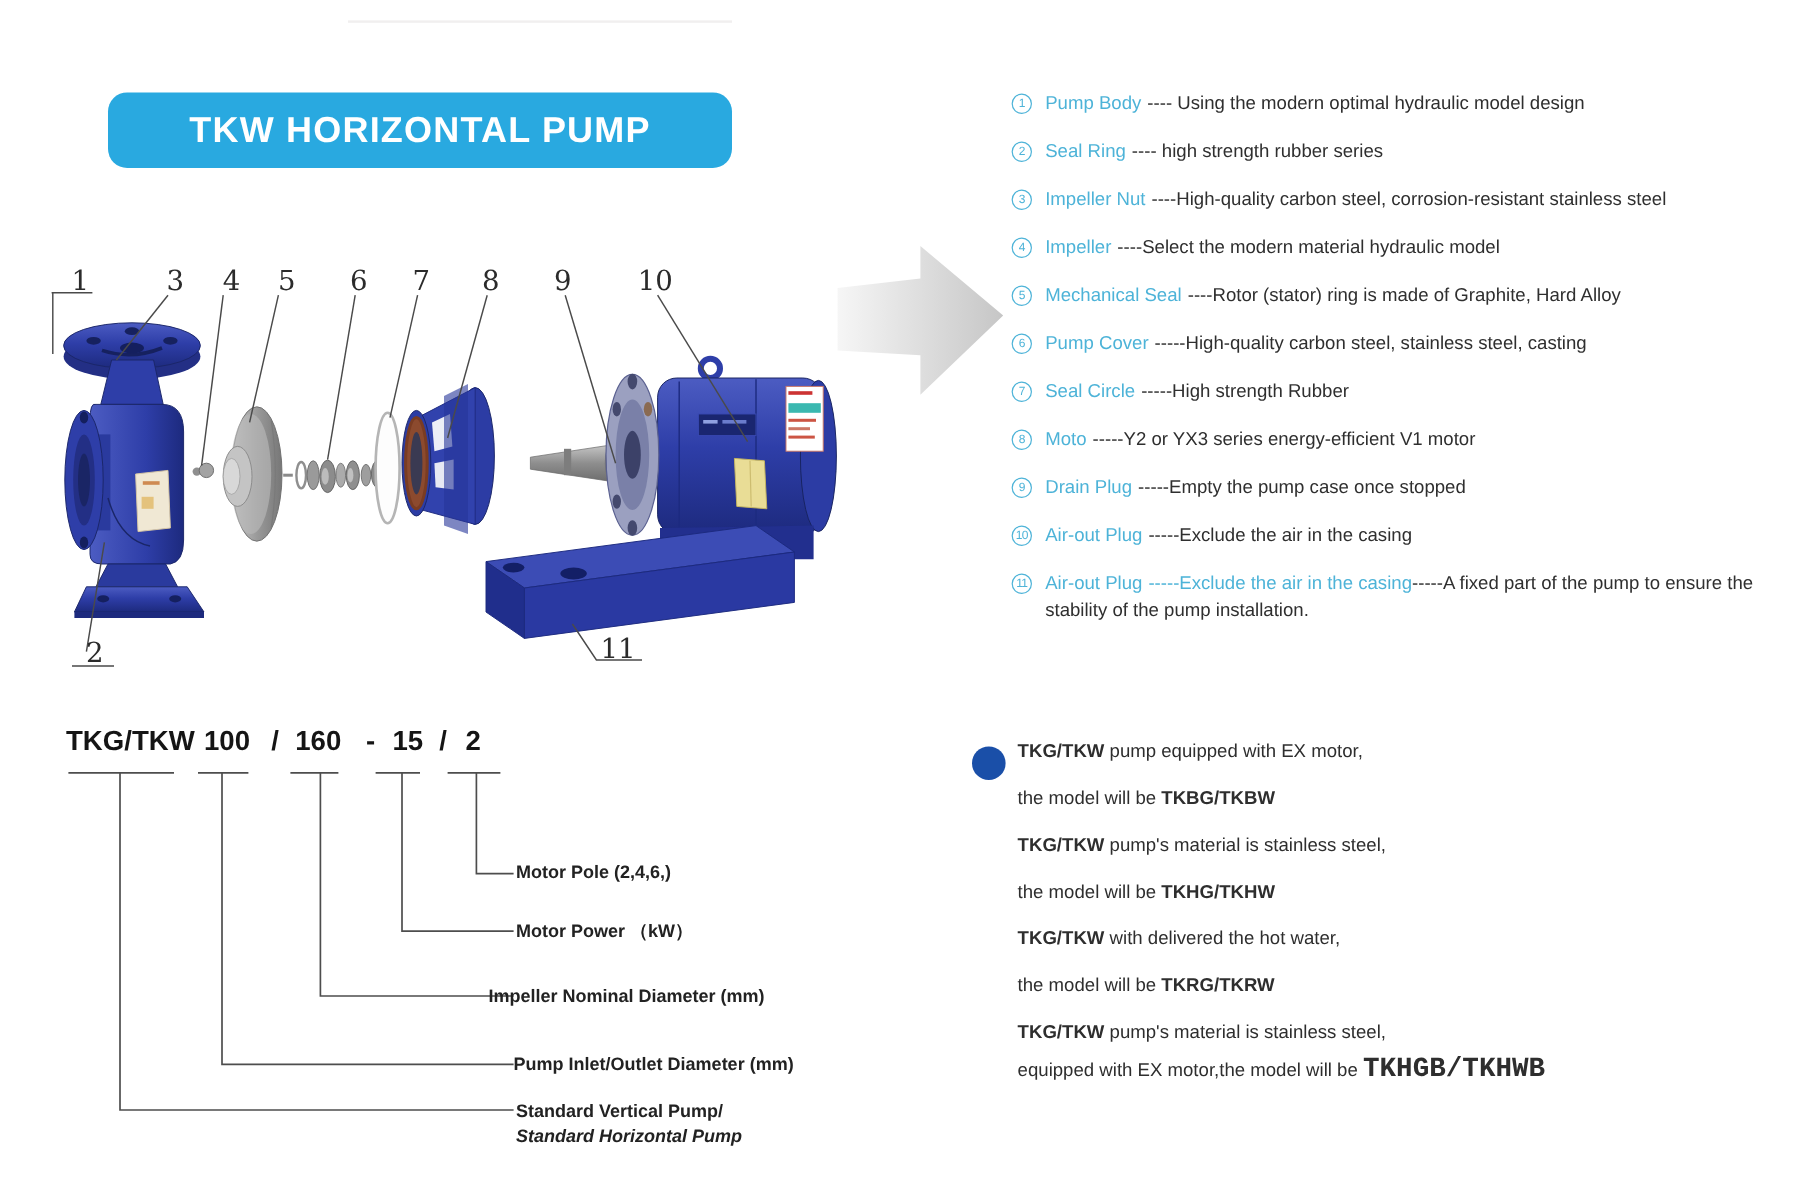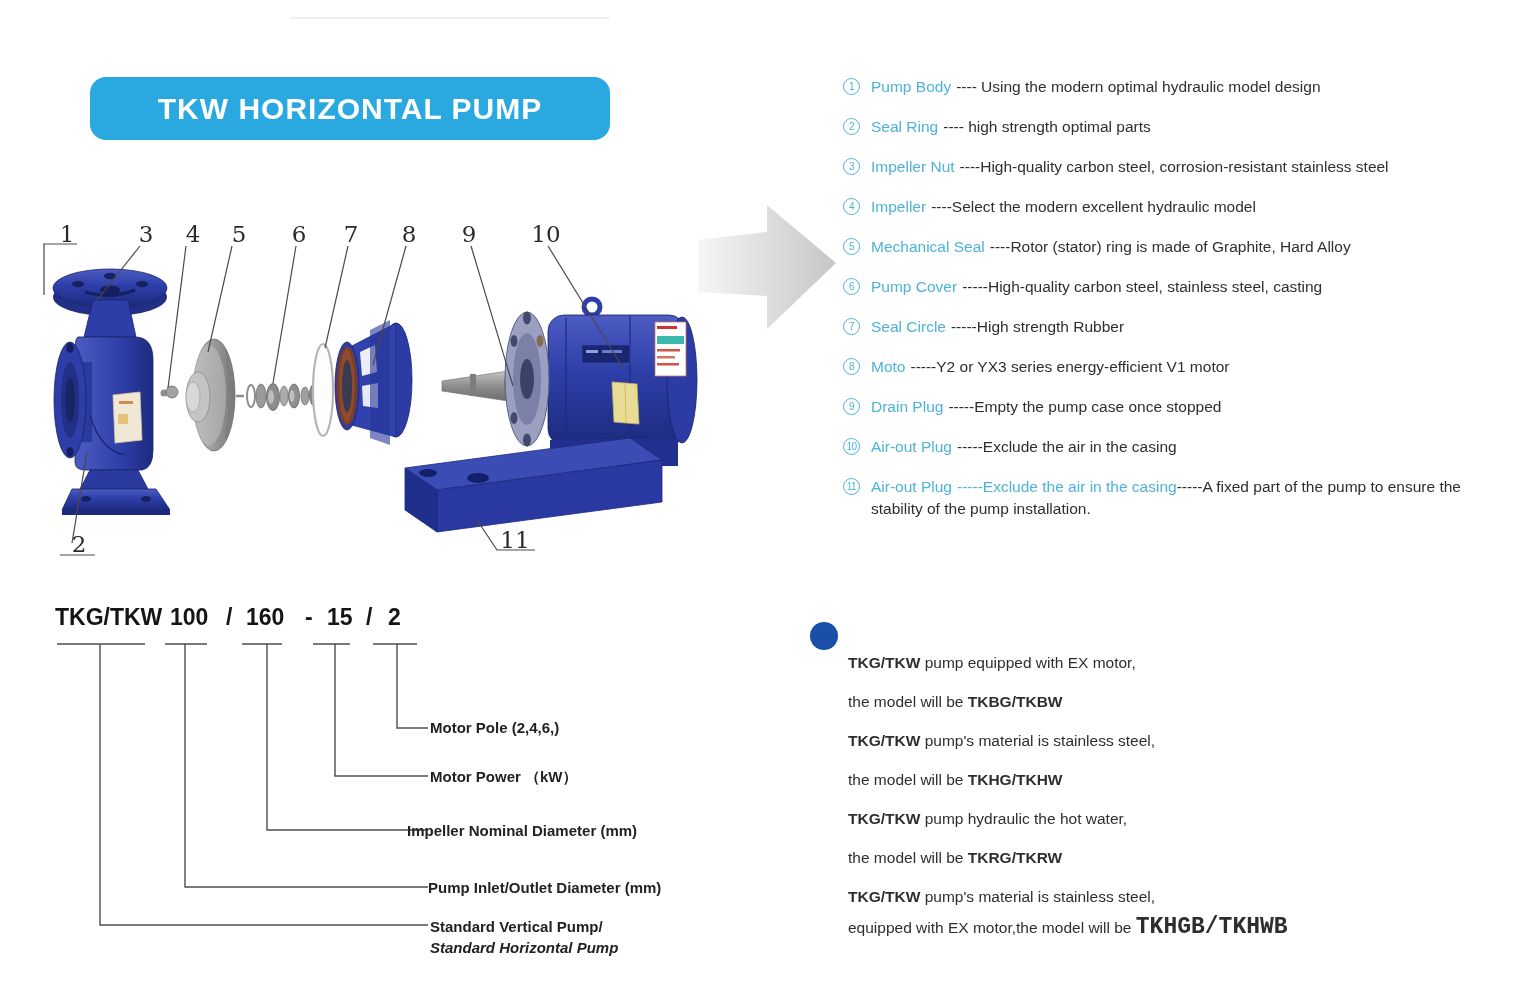--- a/index.html
+++ b/index.html
@@ -40,21 +40,21 @@
   .pdesc { color:#2f2f2f; }
 
   
   .model-seg { position:absolute; font-size:23px; font-weight:bold; color:#151515; }
   #bracket-svg { position:absolute; left:40px; top:635px; }
   .bracket { stroke:#4d4d4d; stroke-width:1.4; fill:none; }
   .model-label { position:absolute; font-size:15px; font-weight:bold; color:#222; line-height:19px; }
 
   
   .bullet-dot { position:absolute; left:810px; top:622px; width:28px; height:28px; border-radius:50%; background:#1a4fa8; }
-  .notes { position:absolute; left:848px; top:652px; width:600px; font-size:15.5px; color:#2e2e2e; }
+  .notes { position:absolute; left:848px; top:616px; width:600px; font-size:15.5px; color:#2e2e2e; }
   .note-pair { margin-bottom:17px; }
   .note-line1 { line-height:22px; margin-bottom:17px; }
   .note-line2 { line-height:22px; }
   .note-brand { font-weight:bold; }
   .model-code { font-weight:bold; }
   .note-pair.tight .note-line1 { margin-bottom:8px; }
   .note-pair.tight .model-code { font-size:23px;font-family:Liberation Mono, monospace; }
 </style>
 </head>
 <body>
@@ -230,29 +230,29 @@
     </g>
   </svg>
 
   <div class="parts-list">
     <div class="part-row">
       <span class="pnum">1</span>
       <span class="ptext"><span class="pname">Pump Body</span><span class="pblue"></span><span class="pdesc">---- Using the modern optimal hydraulic model design</span></span>
     </div>
     <div class="part-row">
       <span class="pnum">2</span>
-      <span class="ptext"><span class="pname">Seal Ring</span><span class="pblue"></span><span class="pdesc">---- high strength optimal parts</span></span>
+      <span class="ptext"><span class="pname">Seal Ring</span><span class="pblue"></span><span class="pdesc">---- high strength rubber series</span></span>
     </div>
     <div class="part-row">
       <span class="pnum">3</span>
       <span class="ptext"><span class="pname">Impeller Nut</span><span class="pblue"></span><span class="pdesc">----High-quality carbon steel, corrosion-resistant stainless steel</span></span>
     </div>
     <div class="part-row">
       <span class="pnum">4</span>
-      <span class="ptext"><span class="pname">Impeller</span><span class="pblue"></span><span class="pdesc">----Select the modern excellent hydraulic model</span></span>
+      <span class="ptext"><span class="pname">Impeller</span><span class="pblue"></span><span class="pdesc">----Select the modern material hydraulic model</span></span>
     </div>
     <div class="part-row">
       <span class="pnum">5</span>
       <span class="ptext"><span class="pname">Mechanical Seal</span><span class="pblue"></span><span class="pdesc">----Rotor (stator) ring is made of Graphite, Hard Alloy</span></span>
     </div>
     <div class="part-row">
       <span class="pnum">6</span>
       <span class="ptext"><span class="pname">Pump Cover</span><span class="pblue"></span><span class="pdesc">-----High-quality carbon steel, stainless steel, casting</span></span>
     </div>
     <div class="part-row">
@@ -307,21 +307,21 @@
   <div class="notes">
     <div class="note-pair">
       <div class="note-line1"><span class="note-brand">TKG/TKW</span><span> pump equipped with EX motor,</span></div>
       <div class="note-line2"><span>the model will be </span><span class="model-code">TKBG/TKBW</span></div>
     </div>
     <div class="note-pair">
       <div class="note-line1"><span class="note-brand">TKG/TKW</span><span> pump's material is stainless steel,</span></div>
       <div class="note-line2"><span>the model will be </span><span class="model-code">TKHG/TKHW</span></div>
     </div>
     <div class="note-pair">
-      <div class="note-line1"><span class="note-brand">TKG/TKW</span><span> pump hydraulic the hot water,</span></div>
+      <div class="note-line1"><span class="note-brand">TKG/TKW</span><span> with delivered the hot water,</span></div>
       <div class="note-line2"><span>the model will be </span><span class="model-code">TKRG/TKRW</span></div>
     </div>
     <div class="note-pair tight">
       <div class="note-line1"><span class="note-brand">TKG/TKW</span><span> pump's material is stainless steel,</span></div>
       <div class="note-line2"><span>equipped with EX motor,the model will be </span><span class="model-code">TKHGB/TKHWB</span></div>
     </div>
   </div>
 
 </div>
 

